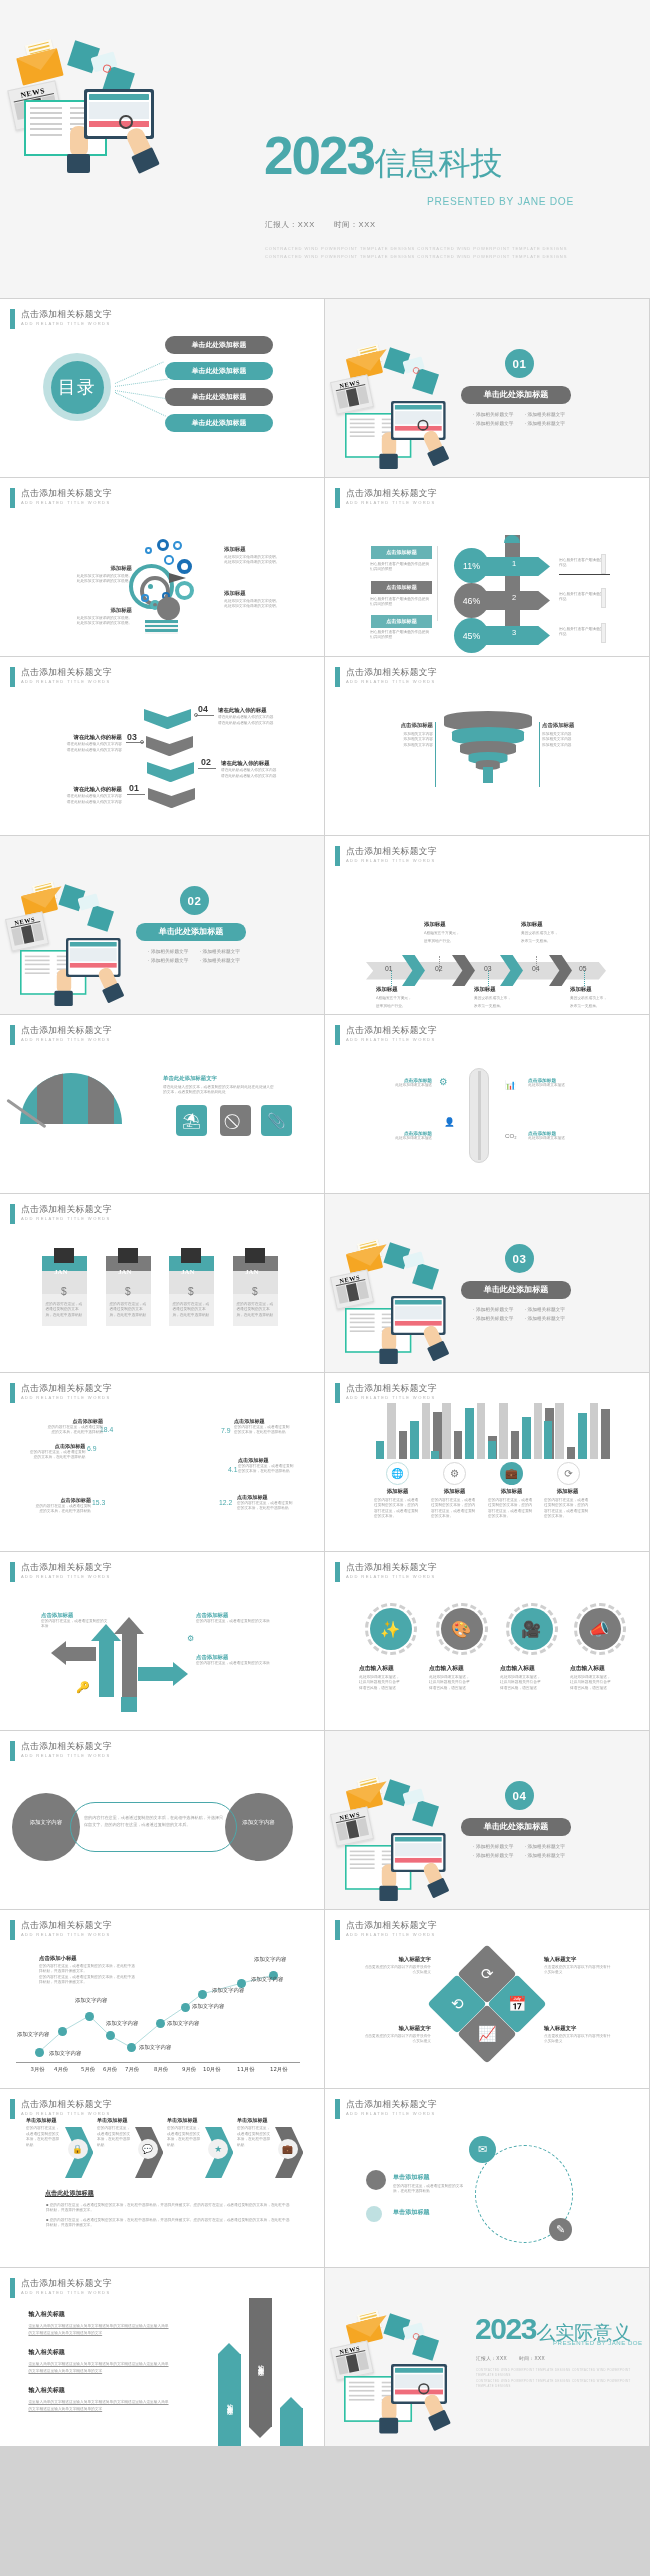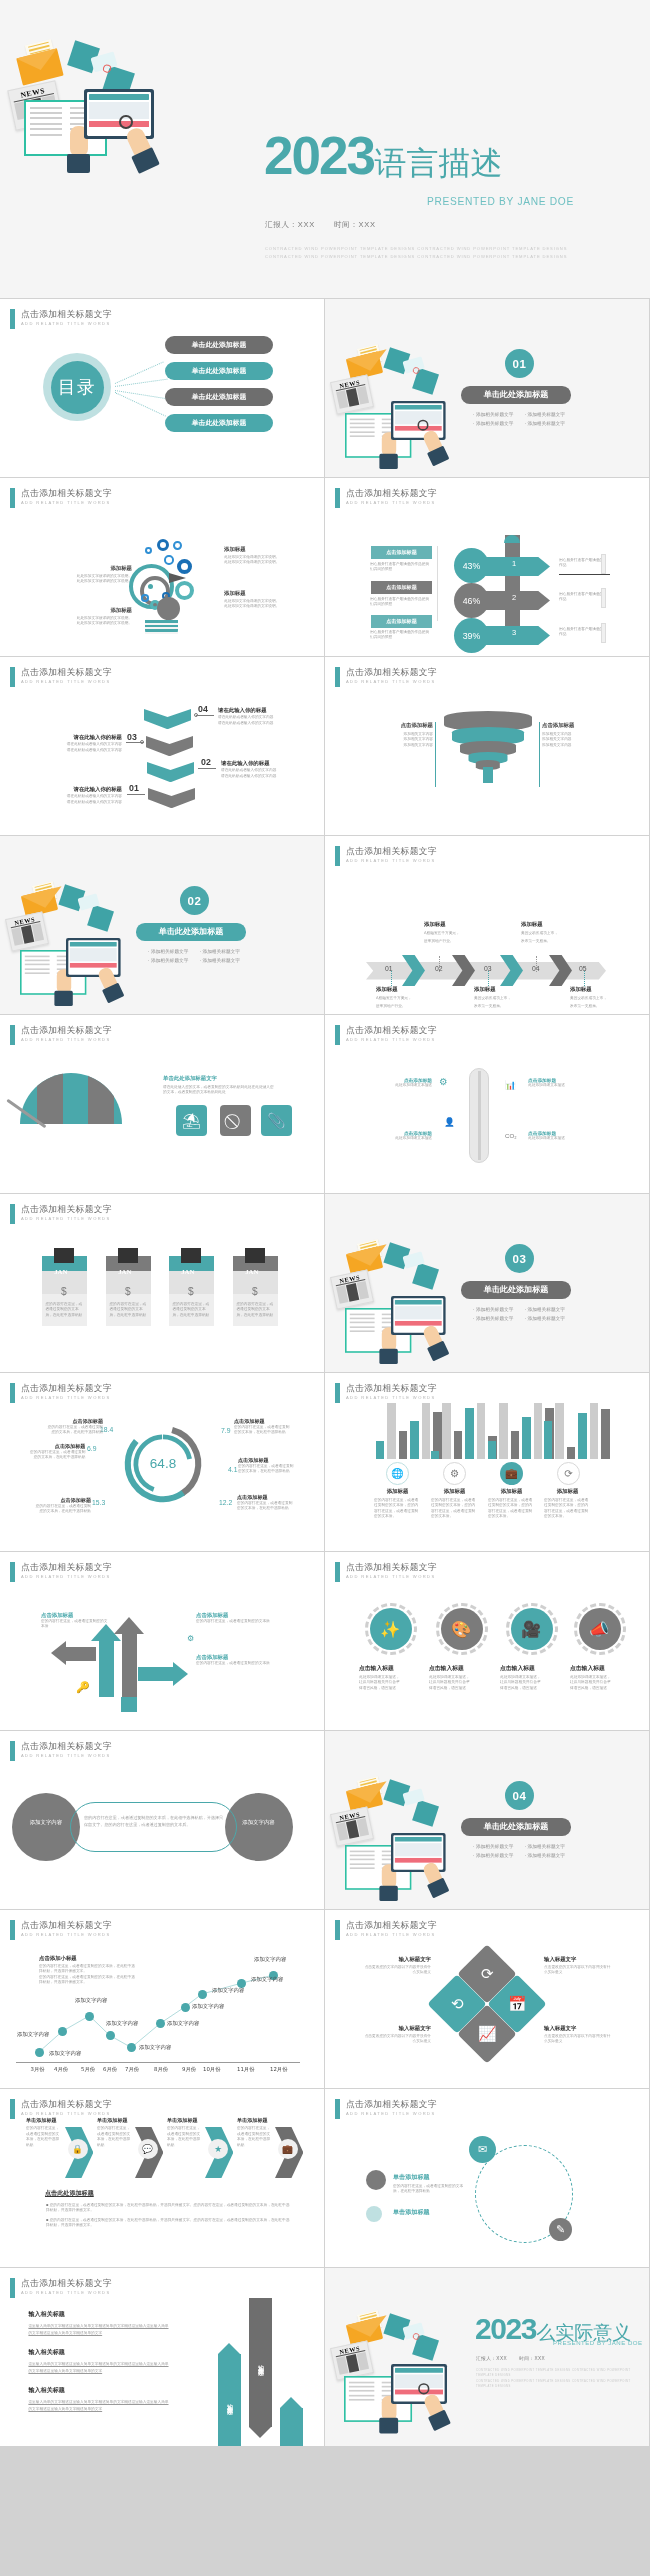--- a/index.html
+++ b/index.html
@@ -264,21 +264,21 @@
             <div class="p"></div>
           </div>
         </div>
       <div class="hand" style="position:absolute;left:46px;top:39px;transform:rotate(-25deg);"></div>
       <div class="cuff" style="position:absolute;left:50px;top:62px;transform:rotate(-25deg);"></div>
       <div style="position:absolute;left:35px;top:26px;width:13.5px;height:13.5px;border:2px solid #444;border-radius:50%;"></div>
     </div>
 
     <div class="cov-title">
       <div class="yr">2023</div>
-      <div class="cn">语言描述</div>
+      <div class="cn">信息科技</div>
     </div>
     <div class="cov-sub">PRESENTED BY JANE DOE</div>
     <div class="cov-meta">
       <span class="cn">汇报人：</span><span>XXX</span><span class="sp"></span><span class="cn">时间：</span><span>XXX</span>
     </div>
     <div class="cov-foot">
       <div>CONTRACTED WIND POWERPOINT TEMPLATE DESIGNS CONTRACTED WIND POWERPOINT TEMPLATE DESIGNS</div>
       <div>CONTRACTED WIND POWERPOINT TEMPLATE DESIGNS CONTRACTED WIND POWERPOINT TEMPLATE DESIGNS</div>
     </div>
   </div>
@@ -443,38 +443,38 @@
     <div class="note" style="position:absolute;left:45px;top:84px;width:62px;">用心服务打造客户最满意的作品是我们共同的梦想</div>
     <div class="lbl-box" style="left:46px;top:103px;background:#7b7b7b;">点击添加标题</div>
     <div class="note" style="position:absolute;left:45px;top:119px;width:62px;">用心服务打造客户最满意的作品是我们共同的梦想</div>
     <div class="lbl-box" style="left:46px;top:137px;background:#66b3b5;">点击添加标题</div>
     <div class="note" style="position:absolute;left:45px;top:152px;width:62px;">用心服务打造客户最满意的作品是我们共同的梦想</div>
 
     <div style="position:absolute;left:180px;top:57px;width:15px;height:98px;background:#7b7b7b;"></div>
     <div style="position:absolute;left:179px;top:57px;width:16.3px;height:8.1px;border-radius:8.1px 8.1px 0 0;background:#4aa8ab;"></div>
     <div style="position:absolute;left:180px;top:155px;width:0;height:0;border-left:7.5px solid transparent;border-right:7.5px solid transparent;border-top:9.5px solid #7b7b7b;"></div>
 
-    <div class="pct" style="left:129px;top:70px;background:#4aa8ab;">43%</div>
+    <div class="pct" style="left:129px;top:70px;background:#4aa8ab;">11%</div>
     <div class="arrowbar" style="left:160px;top:79px;width:65px;">
       <div class="bdy" style="background:#4aa8ab;clip-path:polygon(0 0,82% 0,100% 50%,82% 100%,0 100%);"></div>
         </div>
     <div style="position:absolute;left:187px;top:81px;color:#fff;font-size:7.5px;">1</div>
     <div class="note" style="position:absolute;left:234px;top:80px;width:46px;">用心服务打造客户最满意的作品</div>
     <div style="position:absolute;left:234px;top:96px;width:51px;border-top:0.7px solid #444;"></div>
     <div style="position:absolute;left:276px;top:76px;width:5.4px;height:20.3px;background:#f0f0f0;border:0.7px solid #dcdcdc;"></div>
 
     <div class="pct" style="left:129px;top:105px;background:#7b7b7b;">46%</div>
     <div class="arrowbar" style="left:160px;top:113px;width:65px;">
       <div class="bdy" style="background:#7b7b7b;clip-path:polygon(0 0,82% 0,100% 50%,82% 100%,0 100%);"></div>
         </div>
     <div style="position:absolute;left:187px;top:115px;color:#fff;font-size:7.5px;">2</div>
     <div class="note" style="position:absolute;left:234px;top:114px;width:46px;">用心服务打造客户最满意的作品</div>
     <div style="position:absolute;left:276px;top:110px;width:5.4px;height:20.3px;background:#f0f0f0;border:0.7px solid #dcdcdc;"></div>
 
-    <div class="pct" style="left:129px;top:140px;background:#4aa8ab;">39%</div>
+    <div class="pct" style="left:129px;top:140px;background:#4aa8ab;">45%</div>
     <div class="arrowbar" style="left:160px;top:148px;width:65px;">
       <div class="bdy" style="background:#4aa8ab;clip-path:polygon(0 0,82% 0,100% 50%,82% 100%,0 100%);"></div>
         </div>
     <div style="position:absolute;left:187px;top:150px;color:#fff;font-size:7.5px;">3</div>
     <div class="note" style="position:absolute;left:234px;top:149px;width:46px;">用心服务打造客户最满意的作品</div>
     <div style="position:absolute;left:276px;top:145px;width:5.4px;height:20.3px;background:#f0f0f0;border:0.7px solid #dcdcdc;"></div>
   </div>
   </div>
 
   <div class="row">
@@ -873,29 +873,20 @@
 
   <div class="row">
   <div class="slide white">
     <div class="hdr">
           <div class="bar"></div>
       <div>
             <div class="t1 cn">点击添加相关标题文字</div>
            <div class="t2">ADD RELATED TITLE WORDS</div>
           </div>
         </div>
-    <div class="donut">
-      <svg width="84" height="84" viewBox="0 0 124 124">
-        <circle cx="62" cy="62" r="52" fill="none" stroke="#7b7b7b" stroke-width="9" stroke-dasharray="120 207" transform="rotate(-75 62 62)"></circle>
-        <circle cx="62" cy="62" r="52" fill="none" stroke="#4aa8ab" stroke-width="9" stroke-dasharray="150 177" transform="rotate(55 62 62)"></circle>
-        <circle cx="62" cy="62" r="40" fill="none" stroke="#4aa8ab" stroke-width="7" stroke-dasharray="110 141" transform="rotate(110 62 62)"></circle>
-        <circle cx="62" cy="62" r="40" fill="none" stroke="#4aa8ab" stroke-width="7" stroke-dasharray="55 196" transform="rotate(-90 62 62)"></circle>
-      </svg>
-      <div class="donut-val">64.8</div>
-    </div>
     <div class="leadnum" style="left:100px;top:53px;">18.4</div>
     <div style="position:absolute;left:38px;top:45px;width:65px;text-align:right;">
       <div class="tt" style="font-size:5.1px;color:#333;">点击添加标题</div>
       <div class="note" style="white-space:pre-line;">您的内容打在这里，或者通过复制
 您的文本后，在此框中选择粘贴</div>
         </div>
     <div class="leadnum" style="left:87px;top:72px;">6.9</div>
     <div style="position:absolute;left:24.4px;top:70px;width:61px;text-align:right;">
       <div class="tt" style="font-size:5.1px;color:#333;">点击添加标题</div>
       <div class="note" style="white-space:pre-line;">您的内容打在这里，或者通过复制

